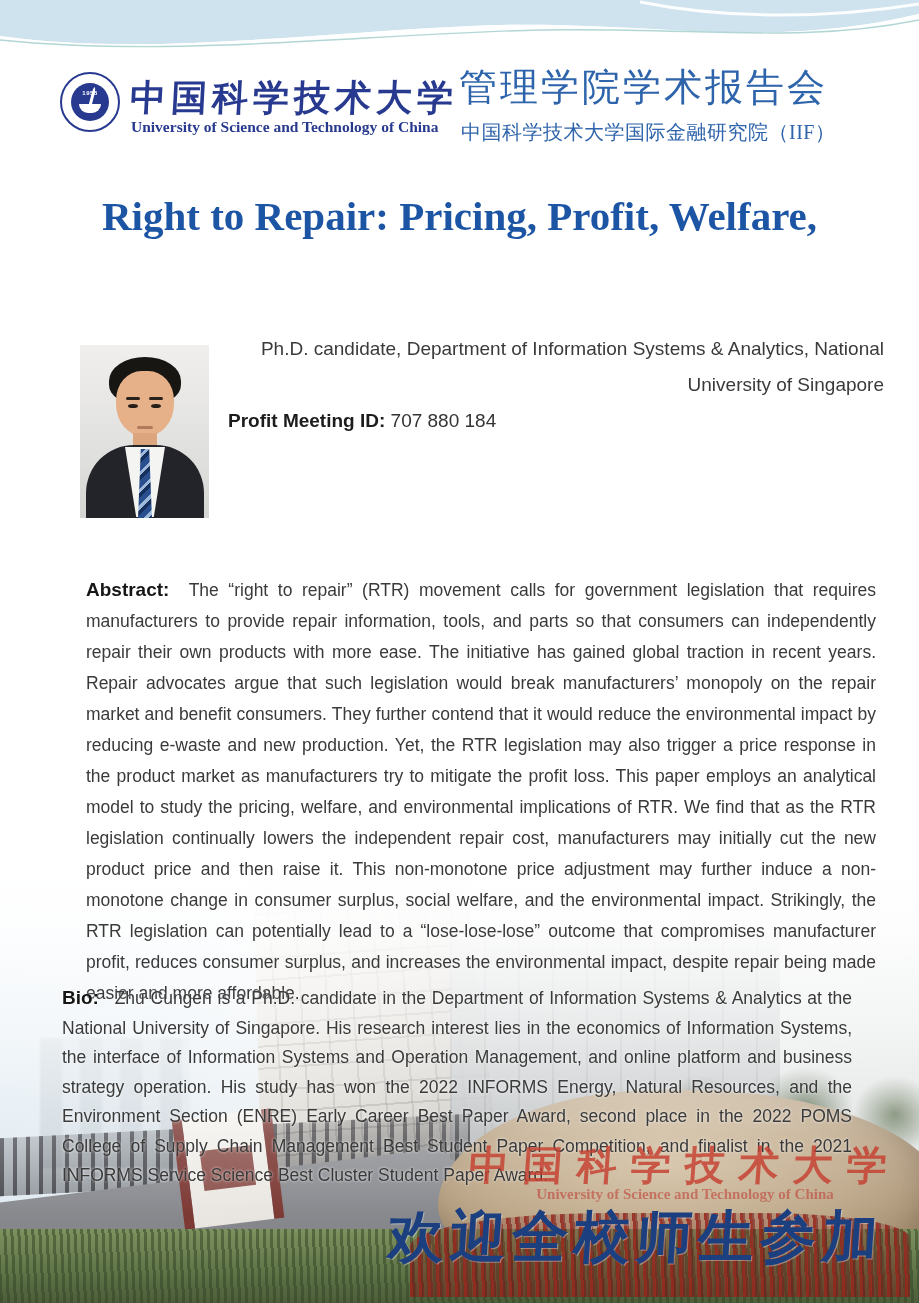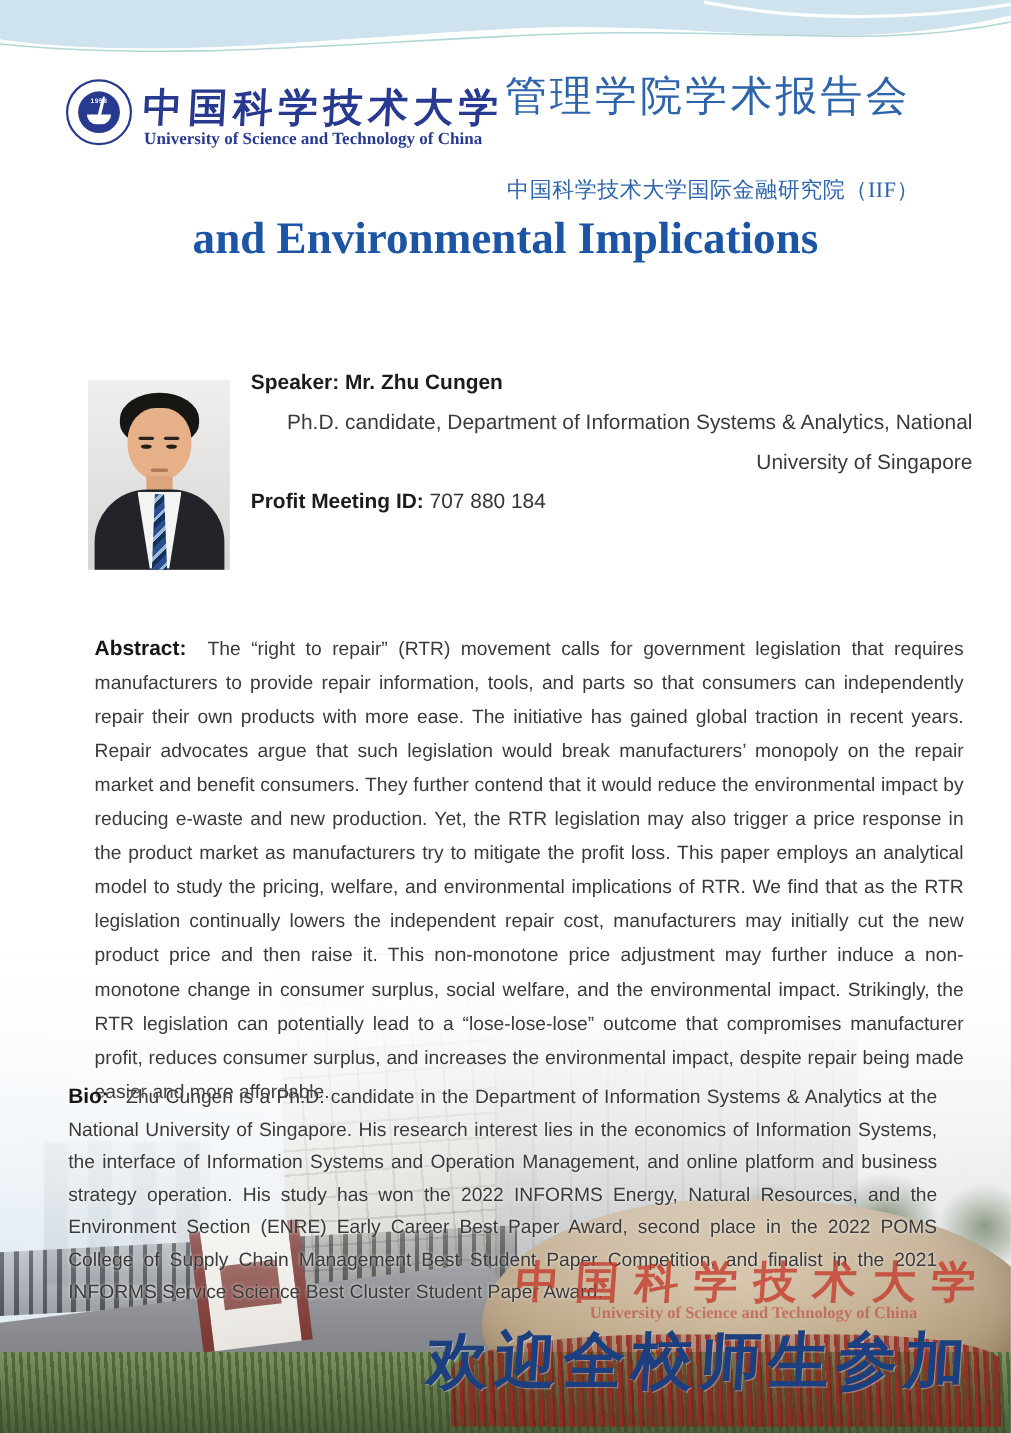--- a/index.html
+++ b/index.html
@@ -20,21 +20,21 @@
           border-radius:0 0 11px 11px;}
   .emblem-quill{position:absolute;left:20px;top:4px;width:3px;height:18px;background:#fff;
           border-radius:50% 50% 0 0;transform:rotate(14deg);}
   .ustc-cn{position:absolute;left:130px;top:74px;font-family:"Liberation Serif",serif;
           font-weight:bold;font-size:36px;color:#283a8f;letter-spacing:5px;transform:skewX(-3deg);}
   .ustc-en{position:absolute;left:131px;top:118px;font-family:"Liberation Serif",serif;
           font-weight:bold;font-size:15.5px;color:#283a8f;}
   .event-cn{position:absolute;left:459px;top:62px;font-family:"Liberation Serif",serif;
           font-size:38px;color:#2e64ab;letter-spacing:3px;}
   .event-sub{position:absolute;left:461px;top:119px;font-family:"Liberation Serif",serif;
-          font-size:20px;color:#2e64ab;letter-spacing:.5px;margin-top:40px;}
+          font-size:20px;color:#2e64ab;letter-spacing:.5px;}
 
   
   .main-title{position:absolute;left:0;top:184px;width:919px;text-align:center;
           font-family:"Liberation Serif",serif;font-weight:bold;font-size:41px;
           color:#1d55a5;line-height:64px;}
 
   
   .portrait{position:absolute;left:80px;top:345px;width:129px;height:173px;overflow:hidden;
           background:linear-gradient(180deg,#f0efed 0%,#dededc 70%,#d5d5d3 100%);}
   .p-hair{position:absolute;left:29px;top:12px;width:72px;height:48px;background:#181613;
@@ -141,42 +141,38 @@
       <div class="emblem-book"></div>
     </div>
   </div>
   <div class="ustc-cn">中国科学技术大学</div>
   <div class="ustc-en">University of Science and Technology of China</div>
 
   <div class="event-cn">管理学院学术报告会</div>
   <div class="event-sub">中国科学技术大学国际金融研究院（IIF）</div>
 
   <div class="main-title">
-    <div>and Environmental Implications</div>
+    <div>Right to Repair: Pricing, Profit, Welfare,</div>
   </div>
 
   <div class="portrait">
     <div class="p-hair"></div>
     <div class="p-face"></div>
     <div class="p-brow-l"></div>
     <div class="p-brow-r"></div>
     <div class="p-eye-l"></div>
     <div class="p-eye-r"></div>
     <div class="p-mouth"></div>
     <div class="p-neck"></div>
     <div class="p-suit"></div>
     <div class="p-shirt"></div>
     <div class="p-tie"></div>
   </div>
 
   <div class="speaker-info">
-    <div class="sline">
-      <span class="sbold">Speaker:</span>
-      <span class="sbold">Mr. Zhu Cungen</span>
-    </div>
     <div class="affil">Ph.D. candidate, Department of Information Systems &amp; Analytics, National University of Singapore</div>
     <div class="sline">
       <span class="sbold">Profit Meeting  ID:</span>
       <span>707 880 184</span>
     </div>
   </div>
 
   <div class="abstract">
     <span class="lbl">Abstract:</span>
     <span>The “right to repair” (RTR) movement calls for government legislation that requires manufacturers to provide repair information, tools, and parts so that consumers can independently repair their own products with more ease. The initiative has gained global traction in recent years. Repair advocates argue that such legislation would break manufacturers’ monopoly on the repair market and benefit consumers. They further contend that it would reduce the environmental impact by reducing e-waste and new production. Yet, the RTR legislation may also trigger a price response in the product market as manufacturers try to mitigate the profit loss. This paper employs an analytical model to study the pricing, welfare, and environmental implications of RTR. We find that as the RTR legislation continually lowers the independent repair cost, manufacturers may initially cut the new product price and then raise it. This non-monotone price adjustment may further induce a non-monotone change in consumer surplus, social welfare, and the environmental impact. Strikingly, the RTR legislation can potentially lead to a “lose-lose-lose” outcome that compromises manufacturer profit, reduces consumer surplus, and increases the environmental impact, despite repair being made easier and more affordable.</span>

